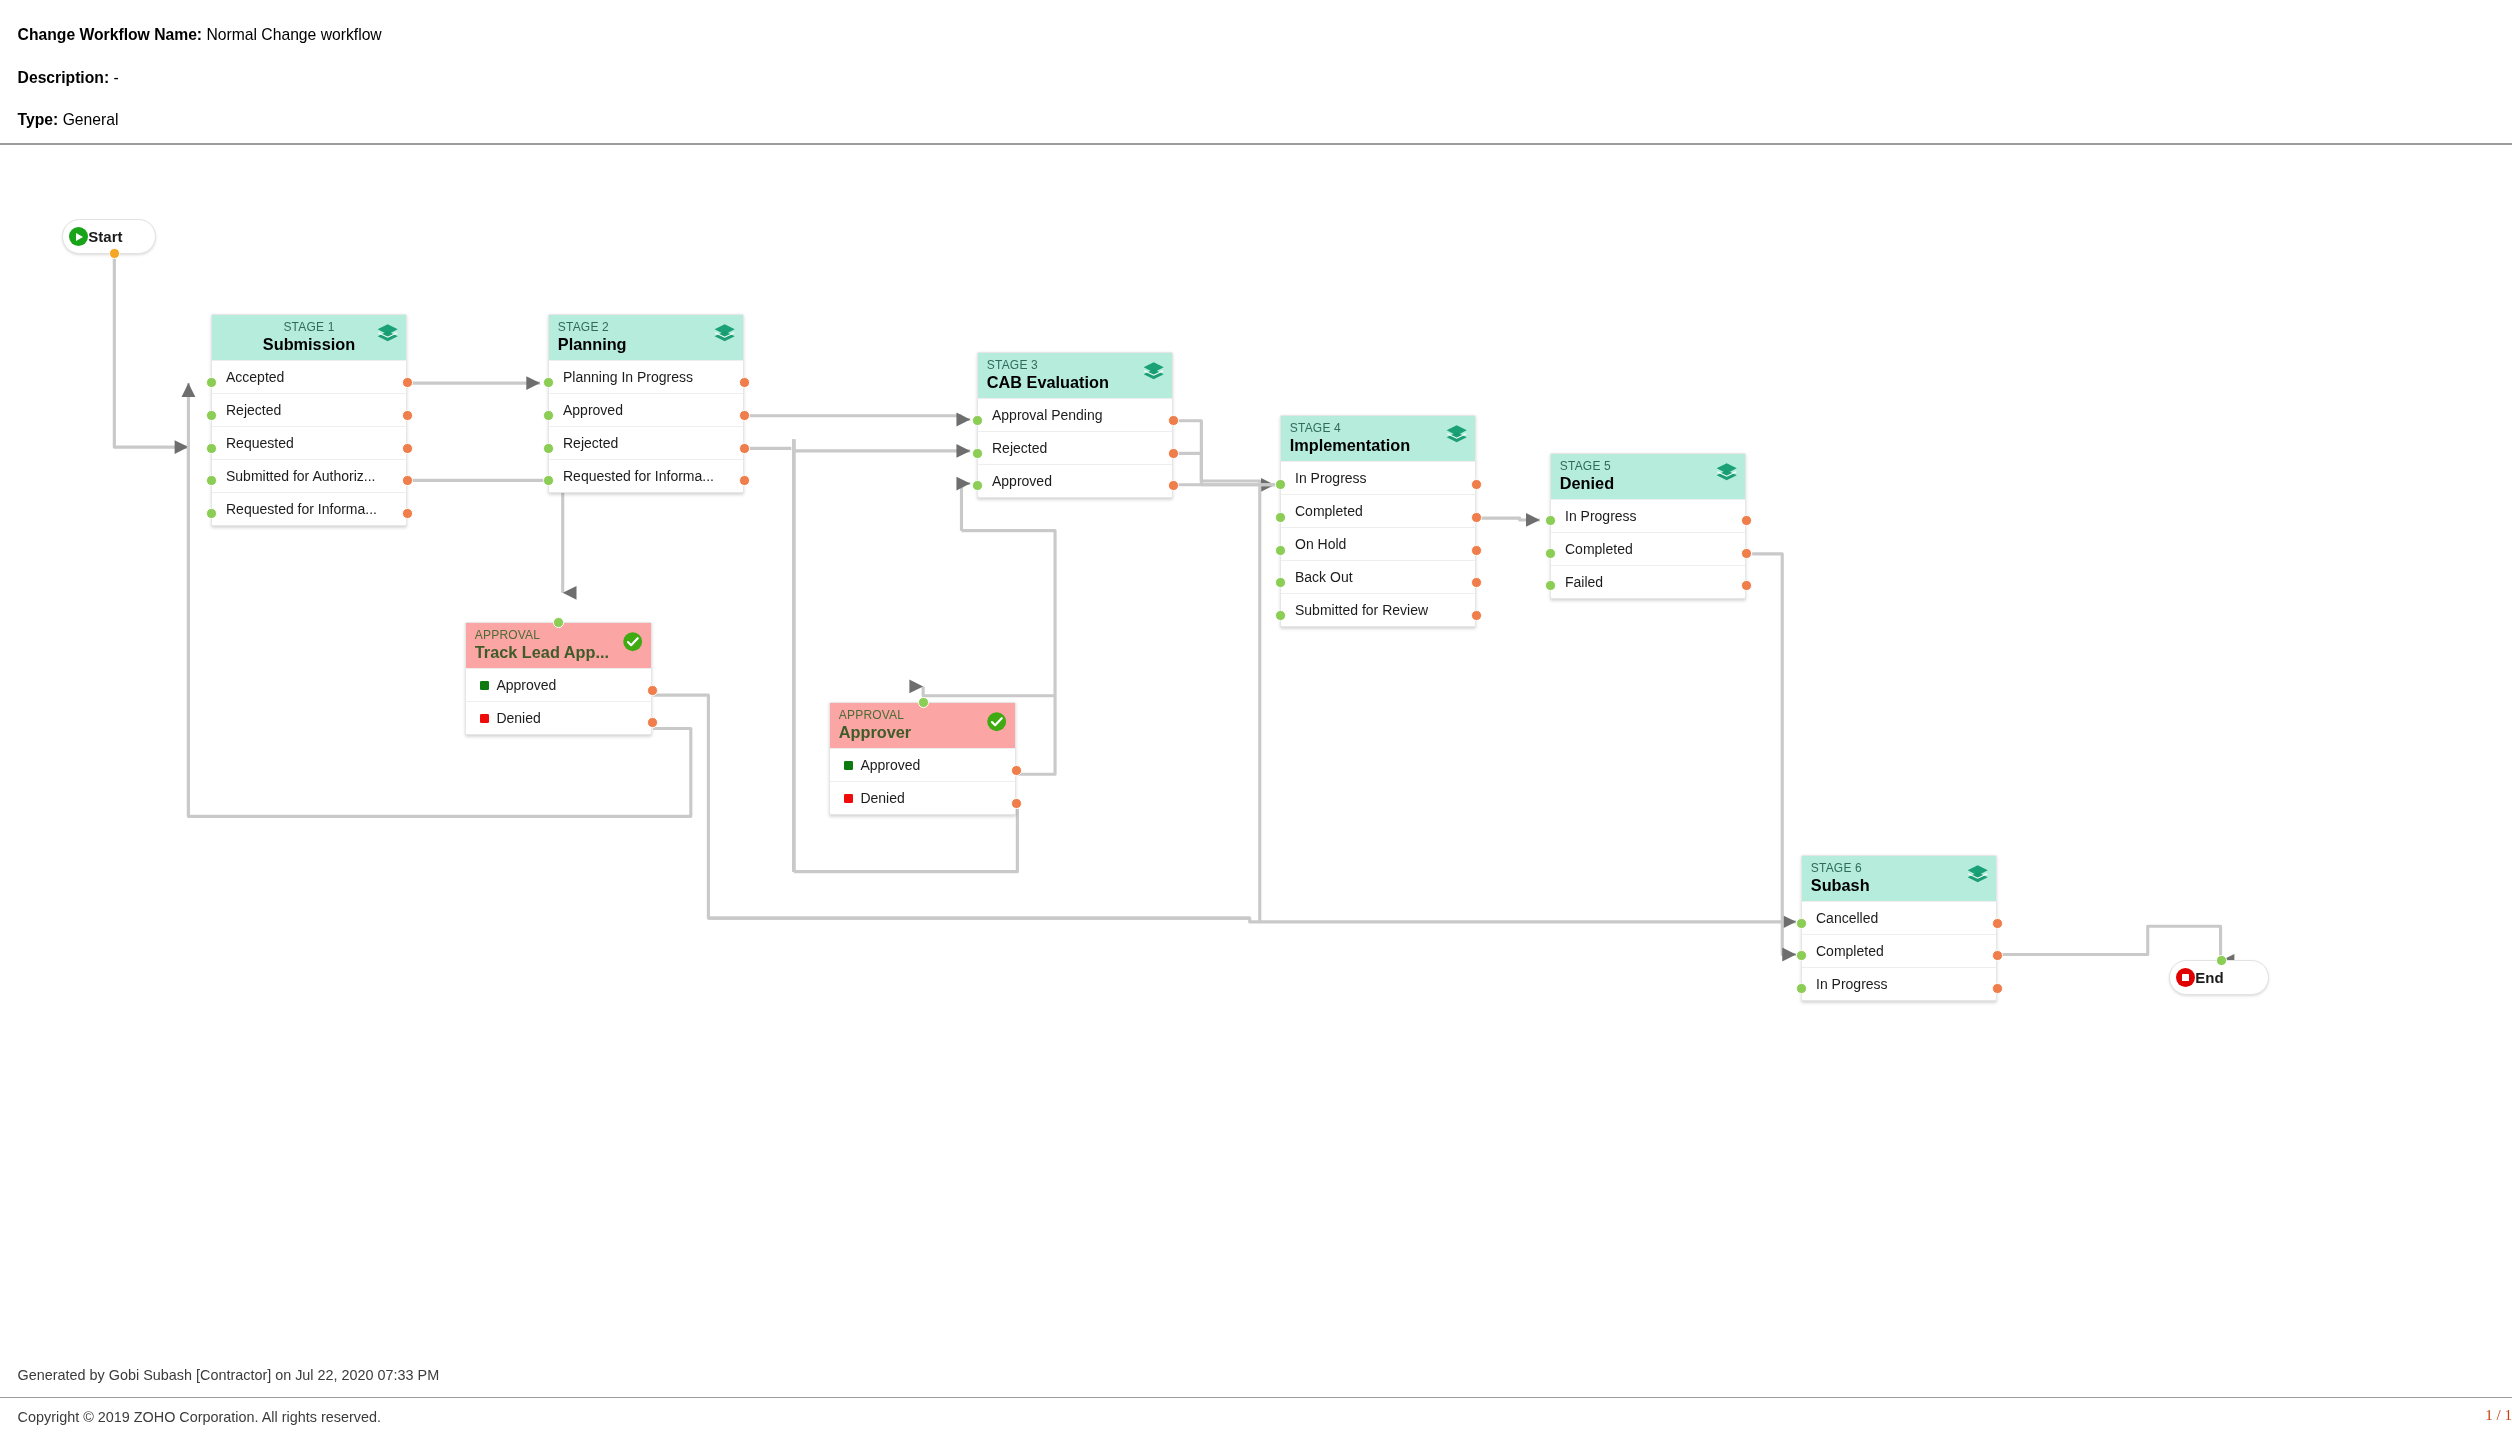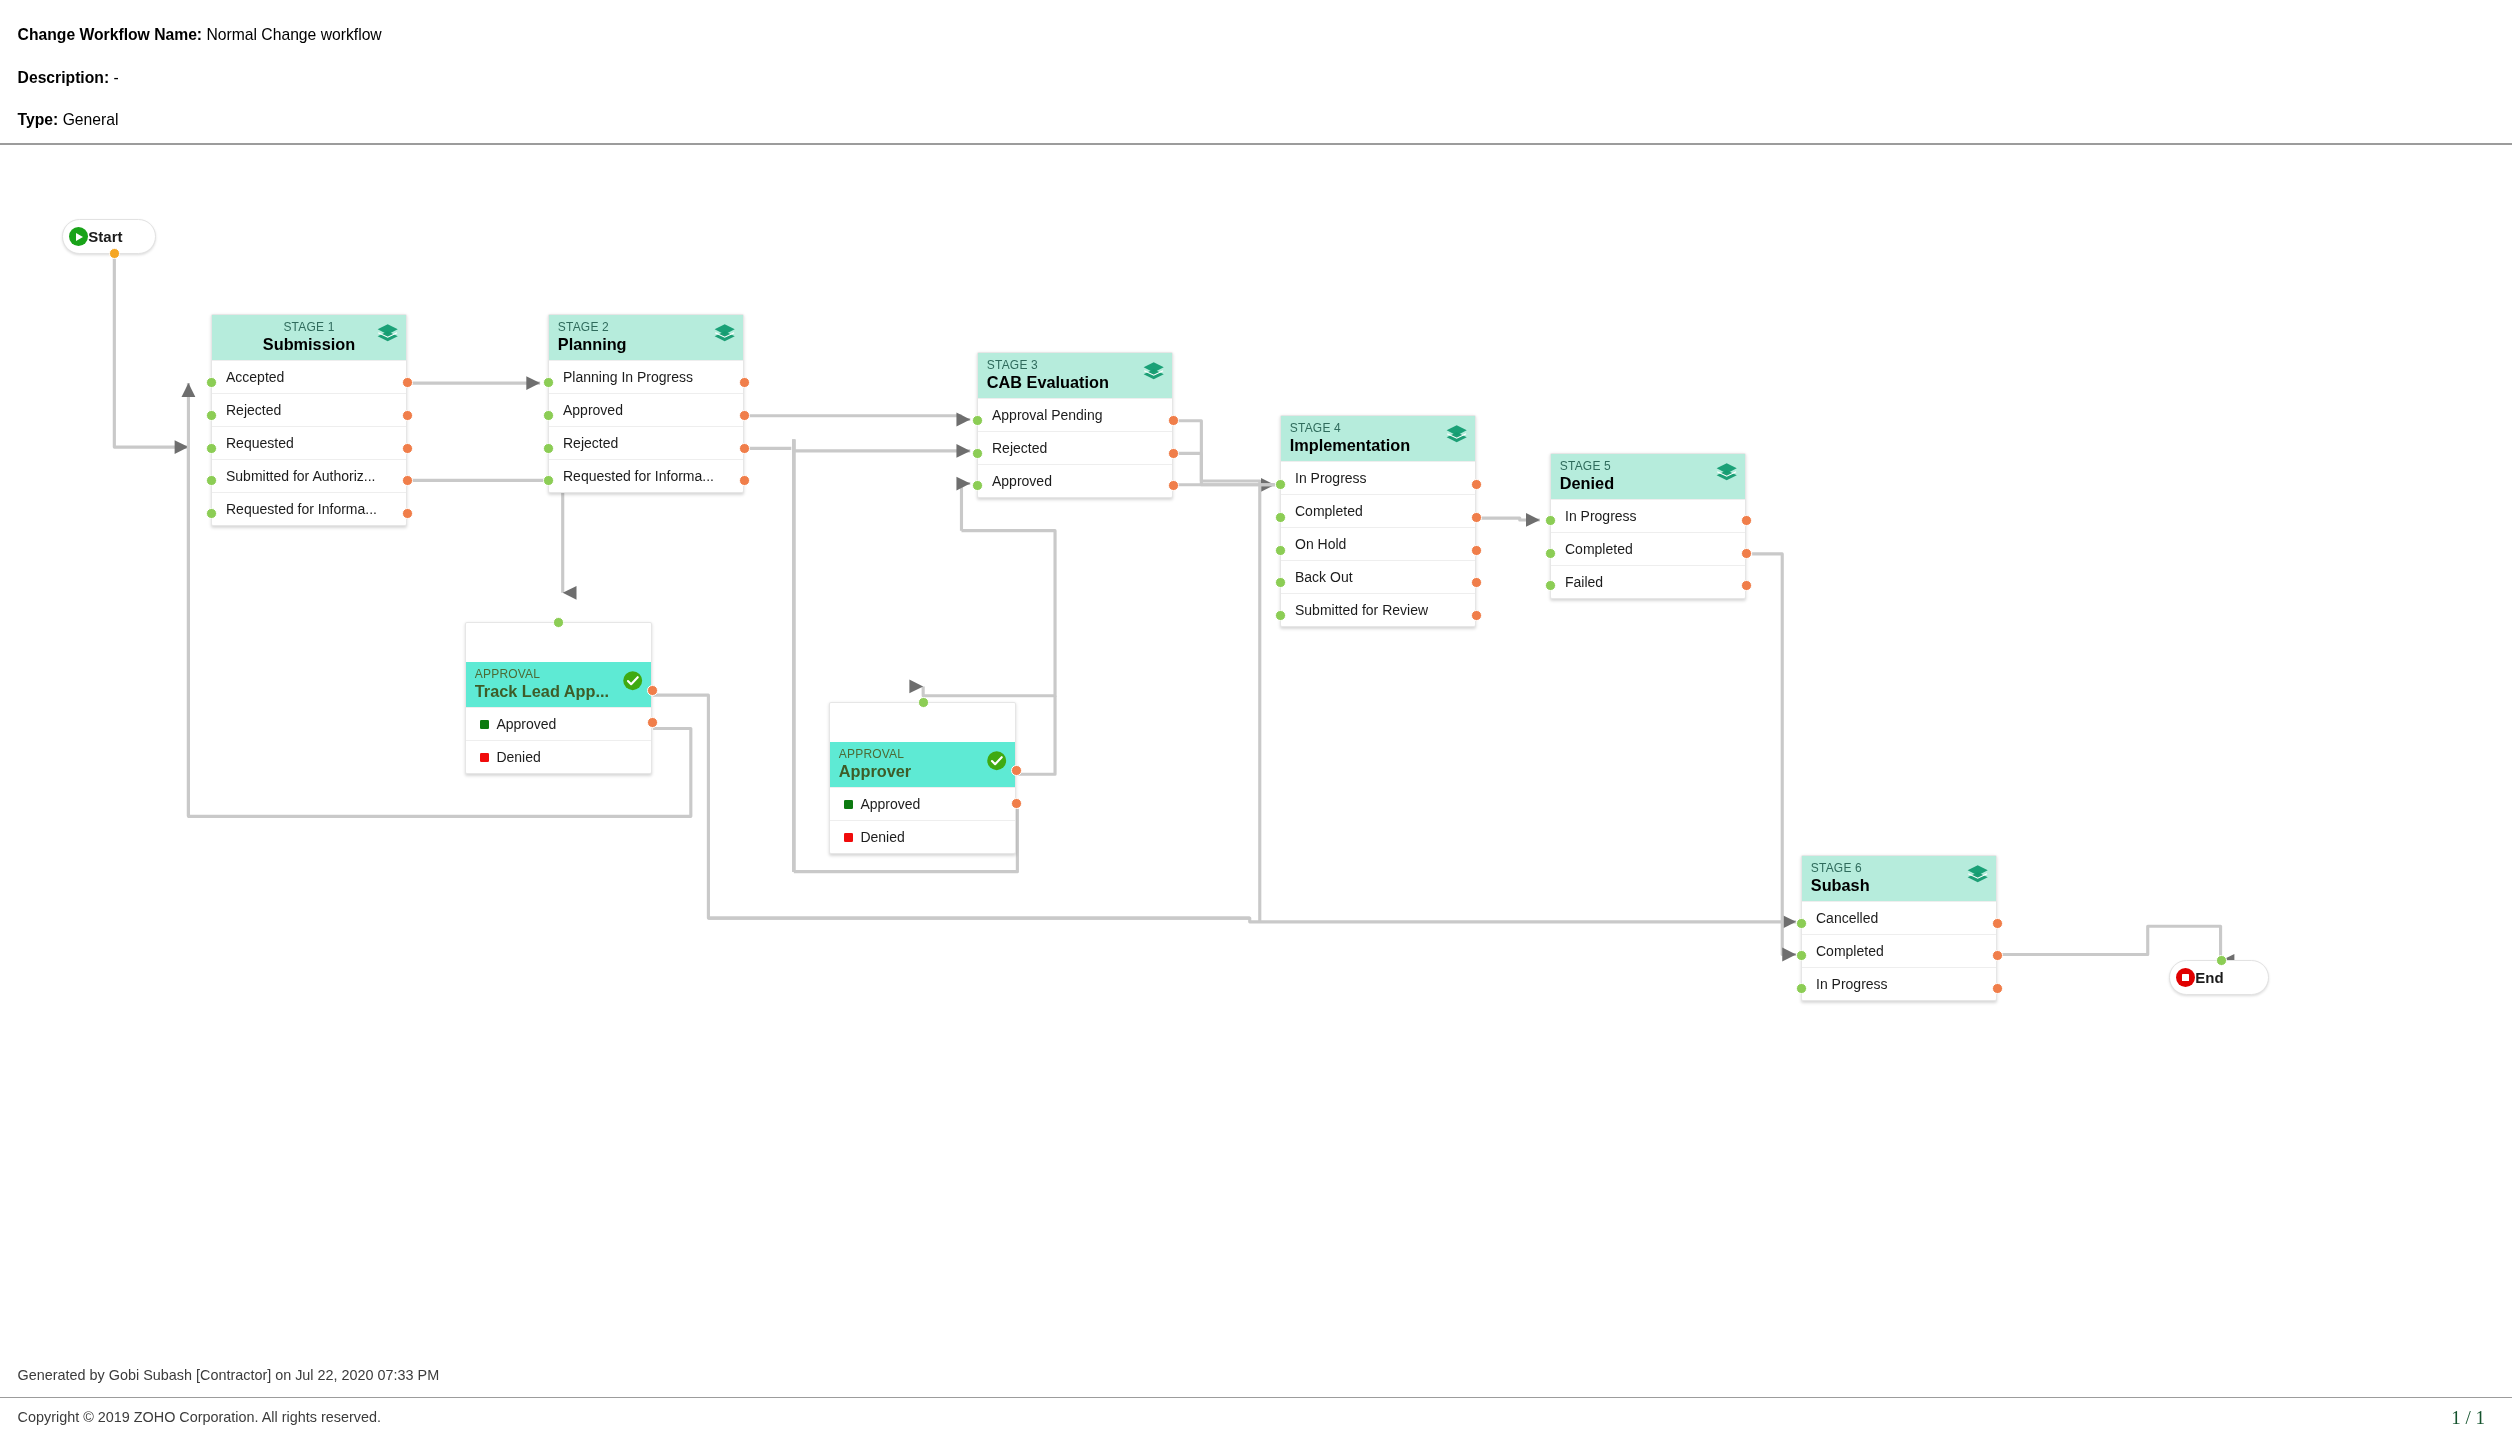--- a/index.html
+++ b/index.html
@@ -44,24 +44,24 @@
     position: absolute;
     left: 17.6px;
     font-size: 14.4px;
     color: #3b3b3b;
     white-space: nowrap;
   }
   #gen-line { top: 1367px; }
   #copy-line { top: 1409px; }
   #page-num {
     position: absolute;
-    right: 27px;
+    right: 0;
     top: 1407px;
-    font-size: 19px;
-    color: #14532d;
+    font-size: 15px;
+    color: #c2410c;
     font-family: "Liberation Serif", serif;
   }
 
   
   #wires {
     position: absolute;
     left: 0; top: 0;
     width: 2512px; height: 1450px;
     pointer-events: none;
   }
@@ -123,21 +123,21 @@
     border: 0.6px solid #e6e6e6;
     border-radius: 1.9px;
     box-shadow: 0 1.3px 3.1px rgba(0,0,0,0.16);
     z-index: 4;
   }
   .card-head {
     position: relative;
     padding: 5.7px 8.8px 7px 8.8px;
   }
   .card.stage .card-head { background: #b6ecdc; }
-  .card.approval .card-head { background: #5eead4; margin-top: 39px; }
+  .card.approval .card-head { background: #fca5a5; }
 
   .card-kicker {
     font-size: 12px;
     letter-spacing: 0.2px;
     line-height: 1.05;
   }
   .card.stage .card-kicker { color: #2f6b5c; }
   .card.approval .card-kicker { color: #4c6b36; }
 
   .card-title {

